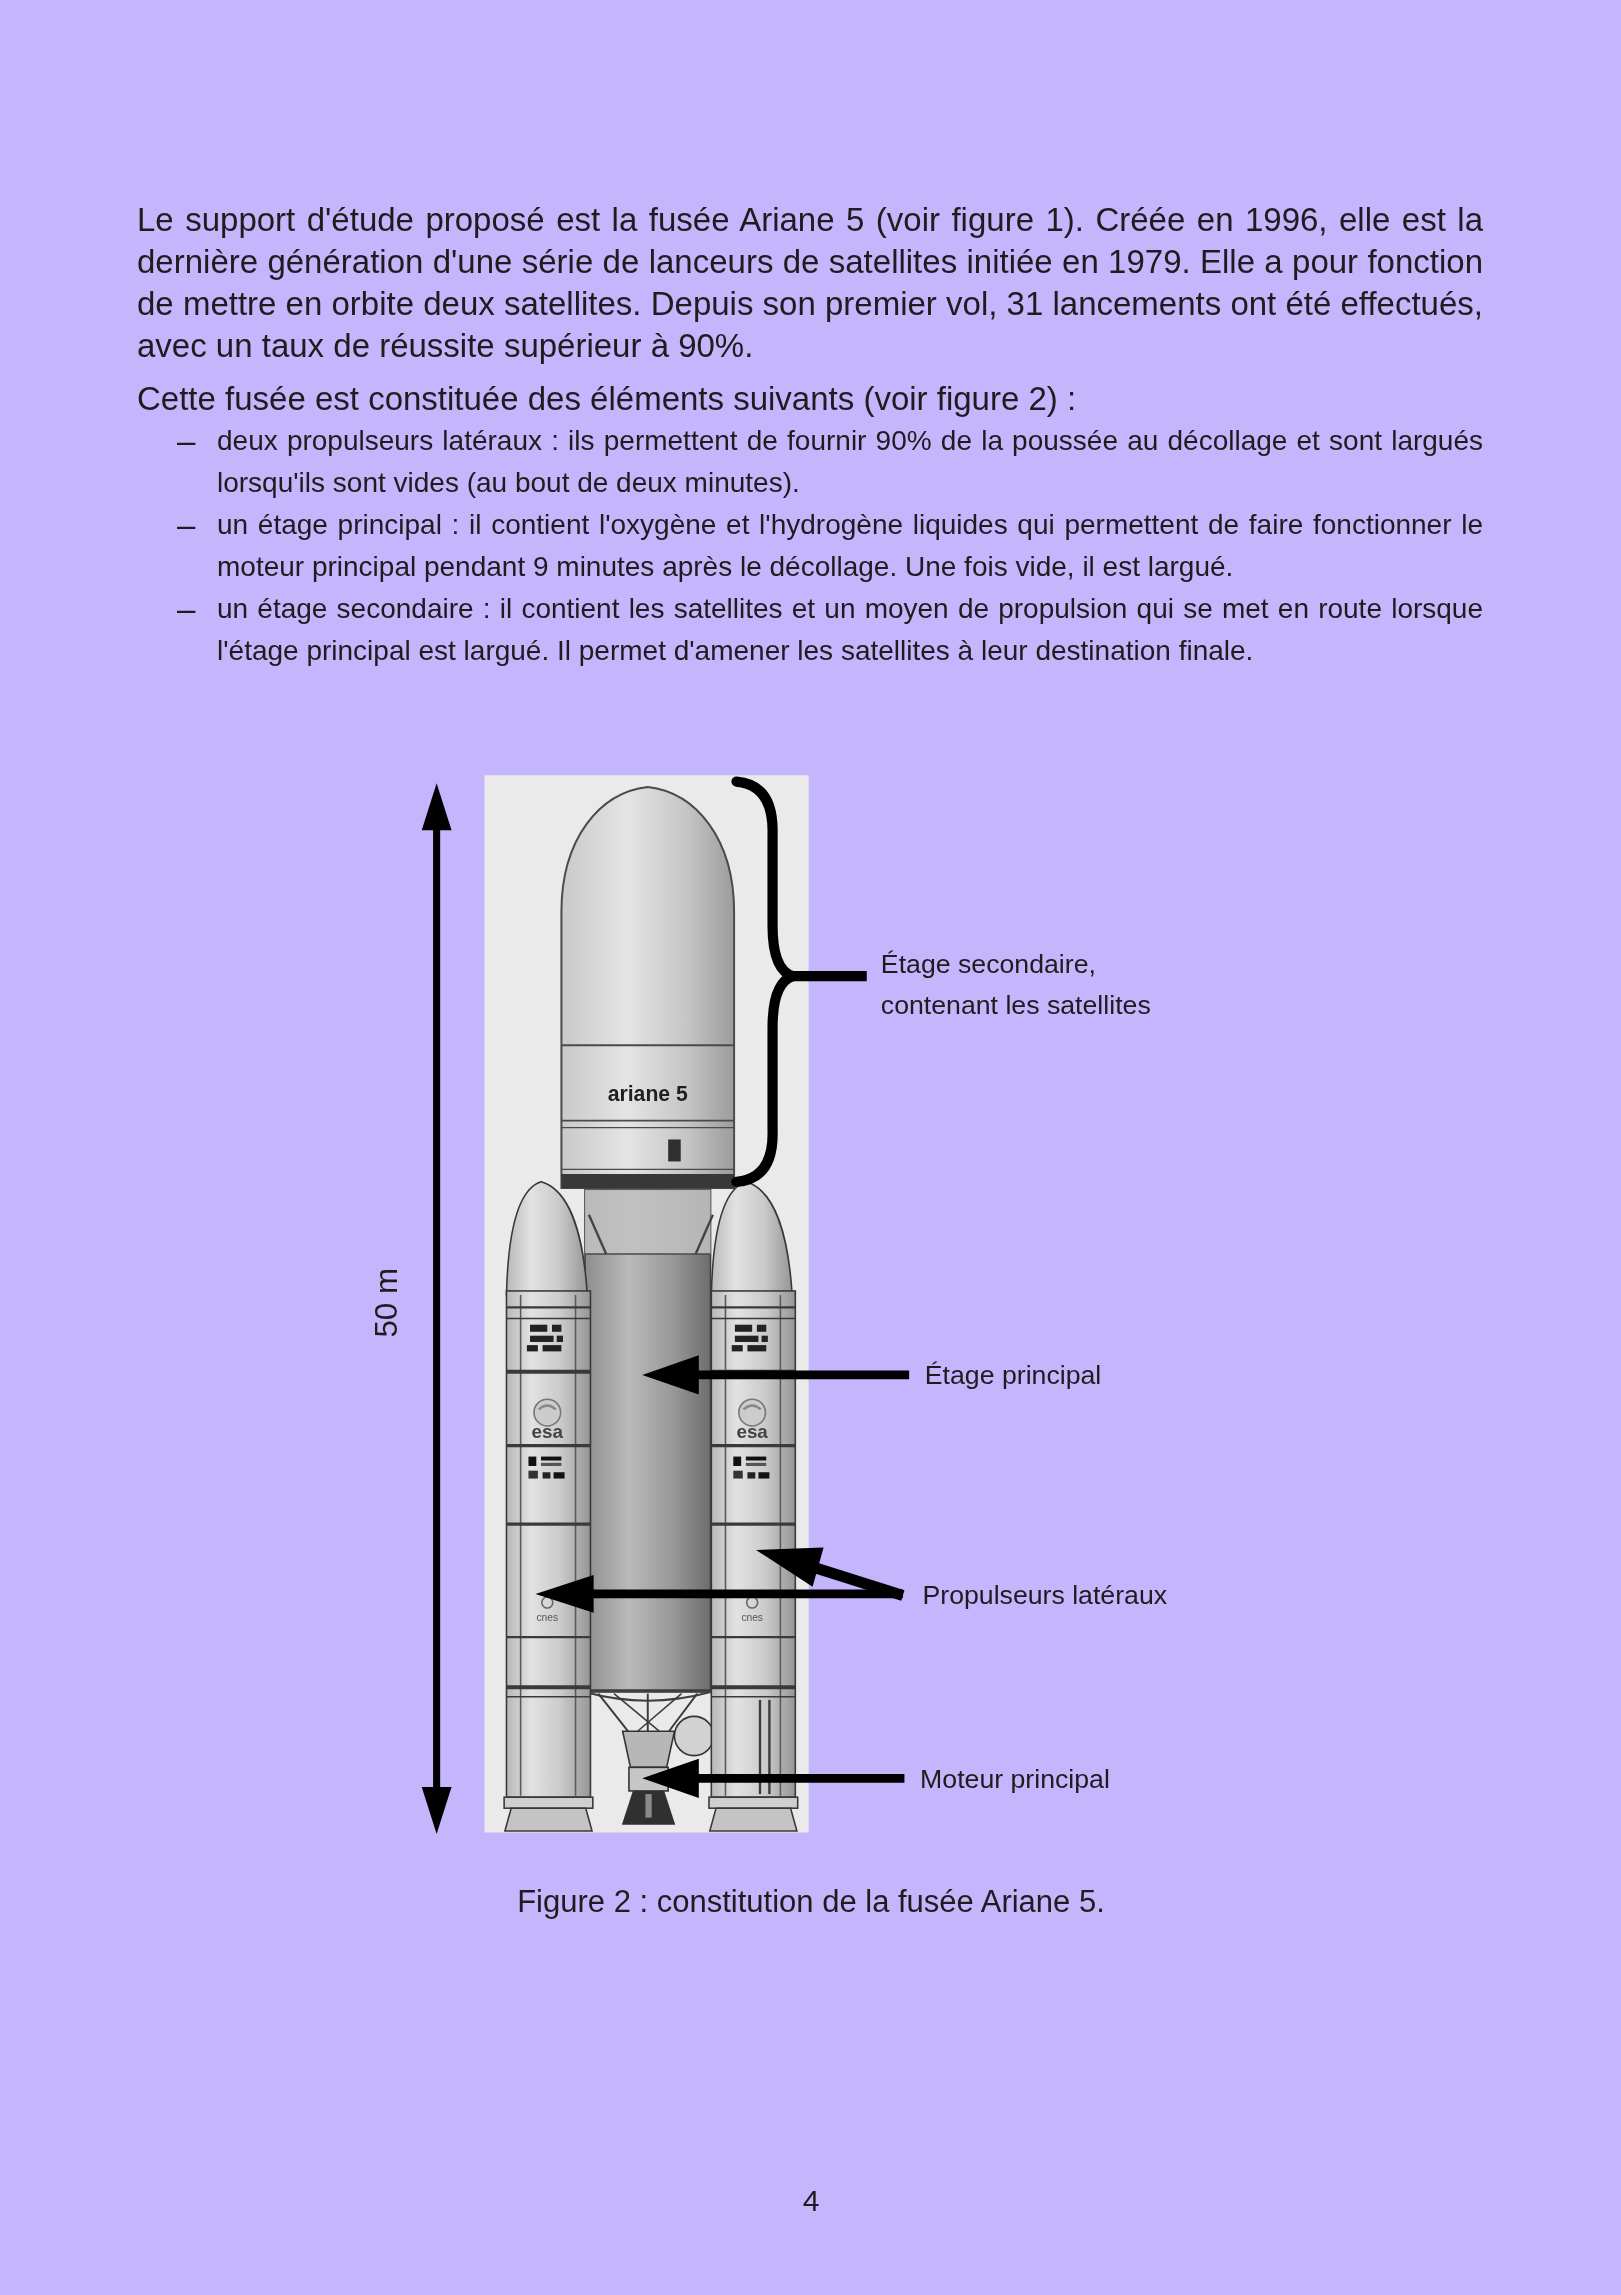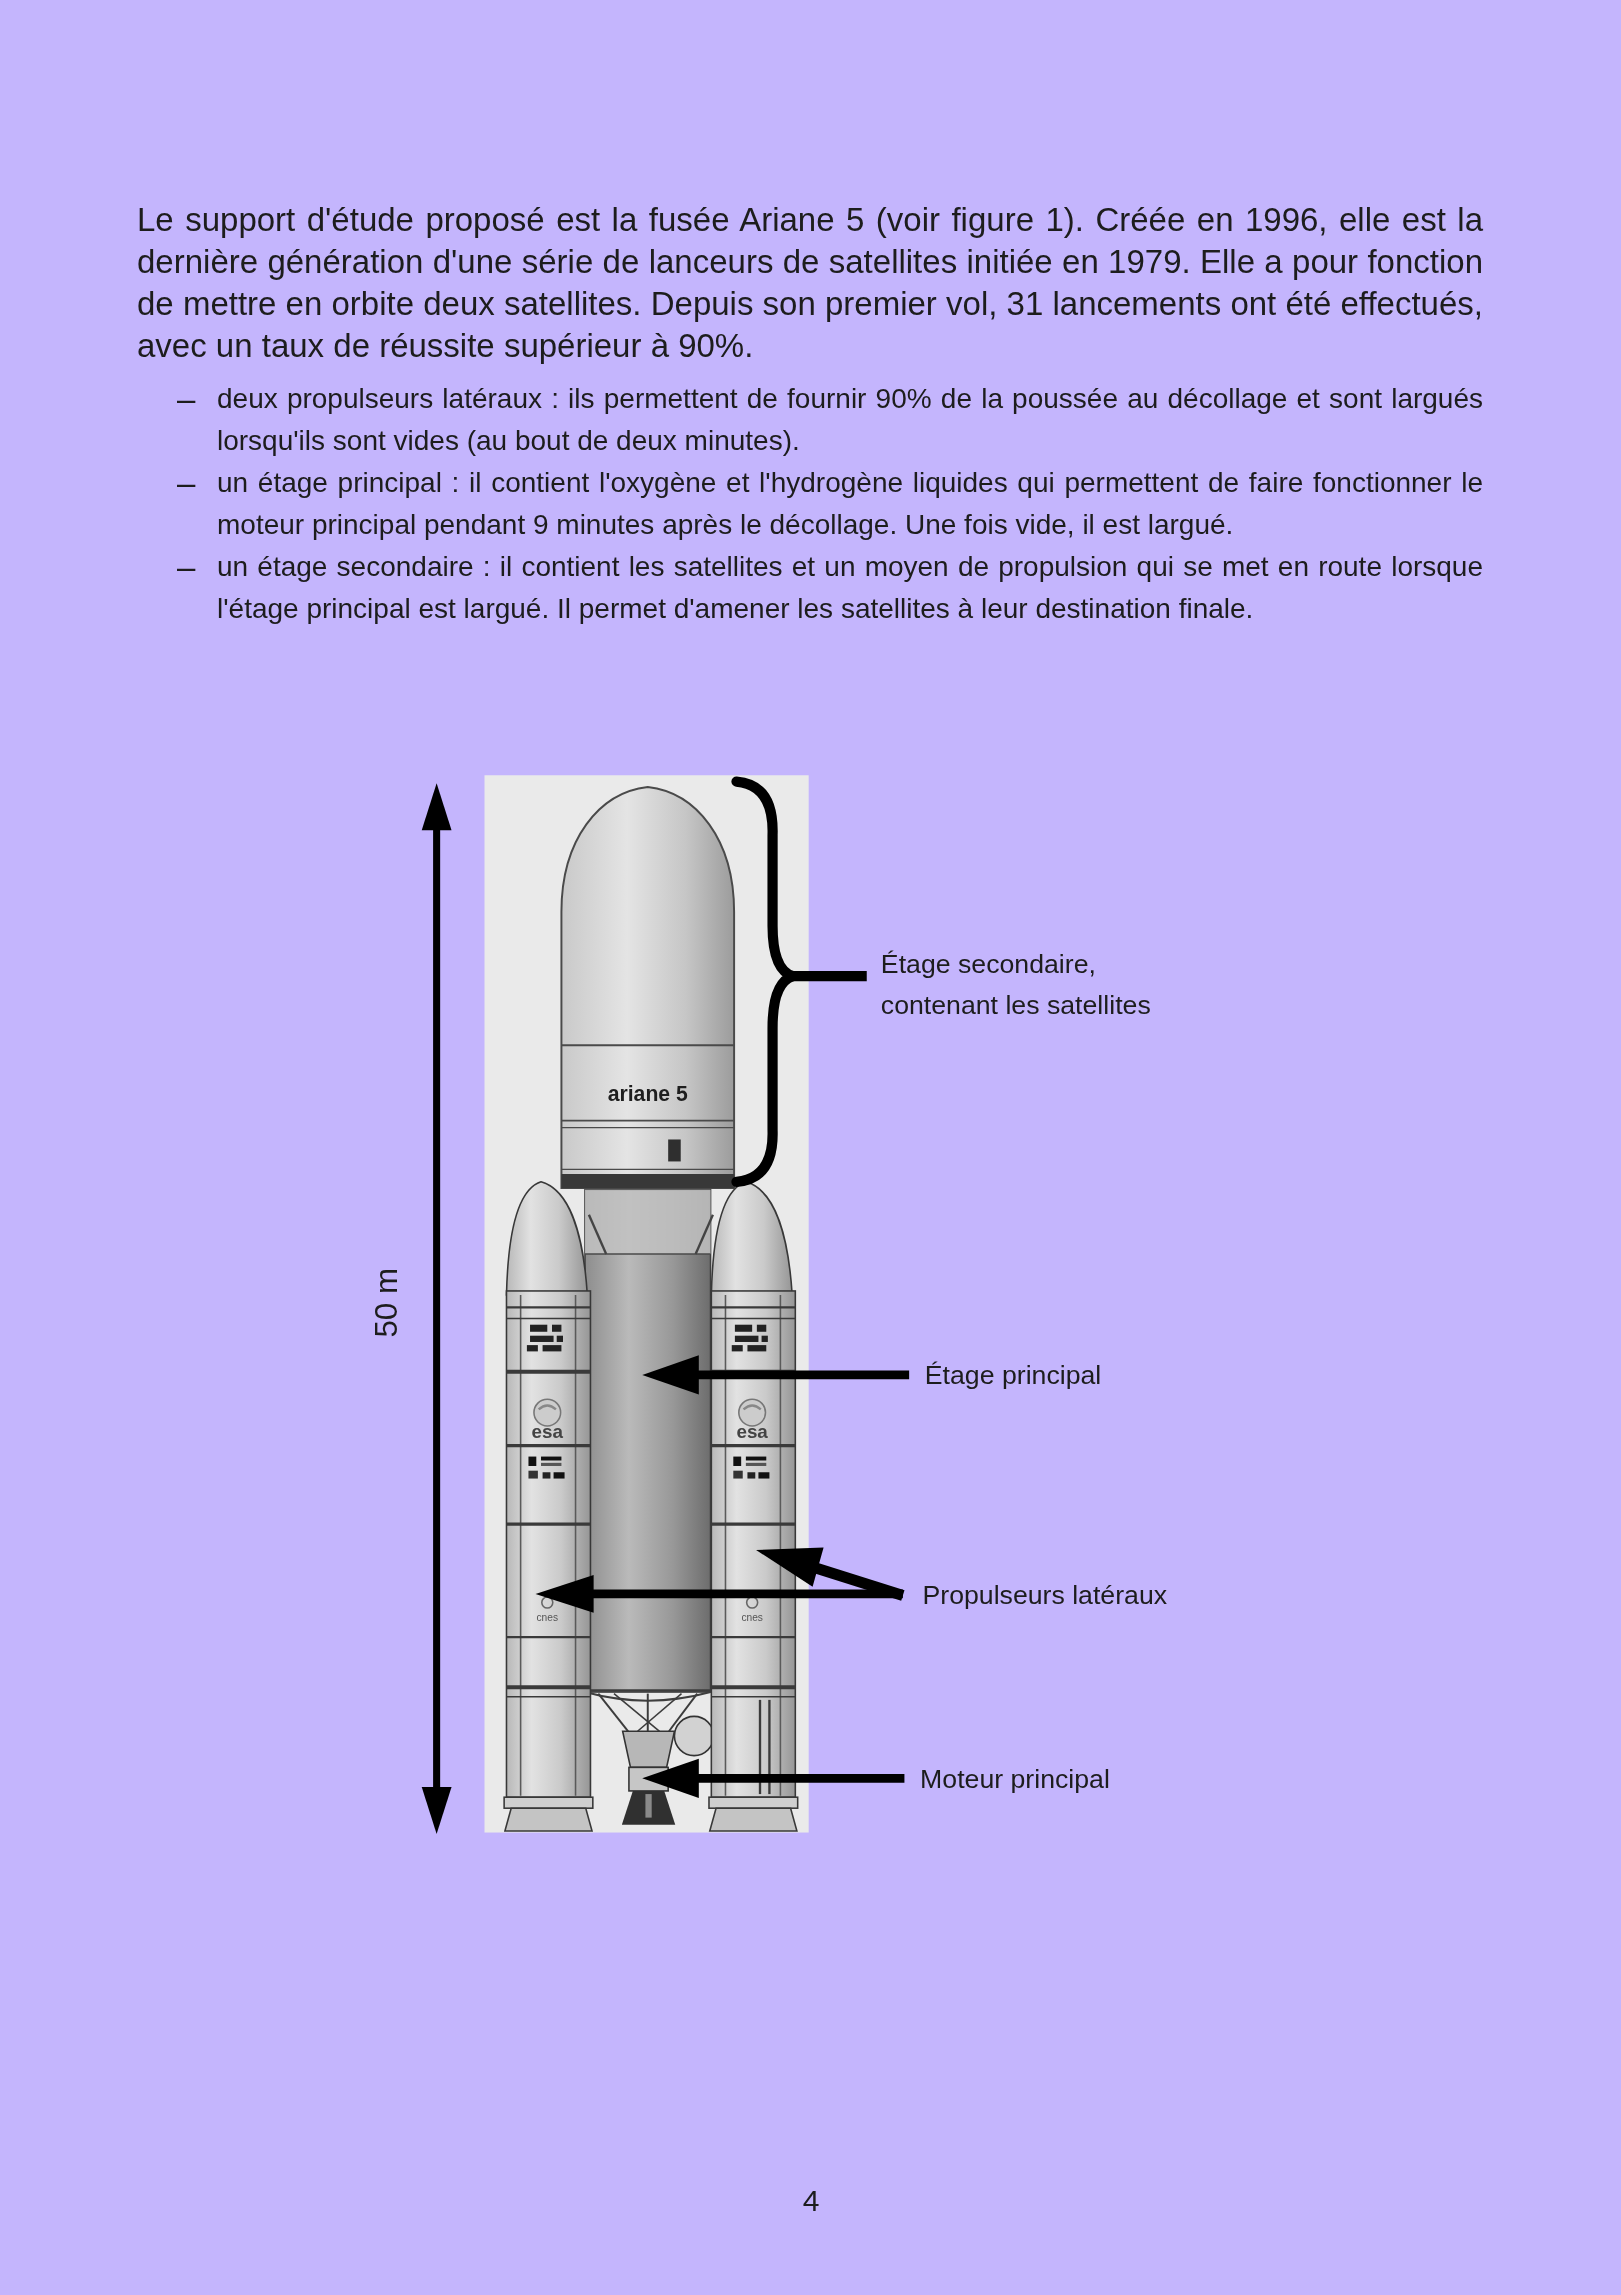--- a/index.html
+++ b/index.html
@@ -35,20 +35,21 @@
   .fig-label{font-size:34px;fill:#1d1d1d;}
 </style>
 </head>
 <body>
 
 <div class="page">
 
   <p class="para justify" style="top:199px">Le support d'étude proposé est la fusée Ariane 5 (voir figure 1). Créée en 1996, elle est la dernière génération d'une série de lanceurs de satellites initiée en 1979. Elle a pour fonction de mettre en orbite deux satellites. Depuis son premier vol, 31 lancements ont été effectués, avec un taux de réussite supérieur à 90%.</p>
 
   <div class="para" style="top:378px">
+    <p class="justify" style="margin:0">Cette fusée est constituée des éléments suivants (voir figure 2) :</p>
     <div class="list">
       <div class="li">
         <span class="marker">–</span>
         <span class="li-text justify">deux propulseurs latéraux : ils permettent de fournir 90% de la poussée au décollage et sont largués lorsqu'ils sont vides (au bout de deux minutes).</span>
       </div>
       <div class="li">
         <span class="marker">–</span>
         <span class="li-text justify">un étage principal : il contient l'oxygène et l'hydrogène liquides qui permettent de faire fonctionner le moteur principal pendant 9 minutes après le décollage. Une fois vide, il est largué.</span>
       </div>
       <div class="li">
@@ -213,18 +214,19 @@
       <polygon points="818,2266 890,2241 890,2291" fill="#000"></polygon>
     </g>
 
     <text class="fig-label" x="1122" y="1240">Étage secondaire,</text>
     <text class="fig-label" x="1122" y="1292">contenant les satellites</text>
     <text class="fig-label" x="1178" y="1764">Étage principal</text>
     <text class="fig-label" x="1175" y="2044">Propulseurs latéraux</text>
     <text class="fig-label" x="1172" y="2278">Moteur principal</text>
   </svg>
 
+  <p class="caption" style="top:1883px">Figure 2 : constitution de la fusée Ariane 5.</p>
 
 
   <div class="pageno" style="top:2184px">4</div>
 
 </div>
 
 
 </body></html>

